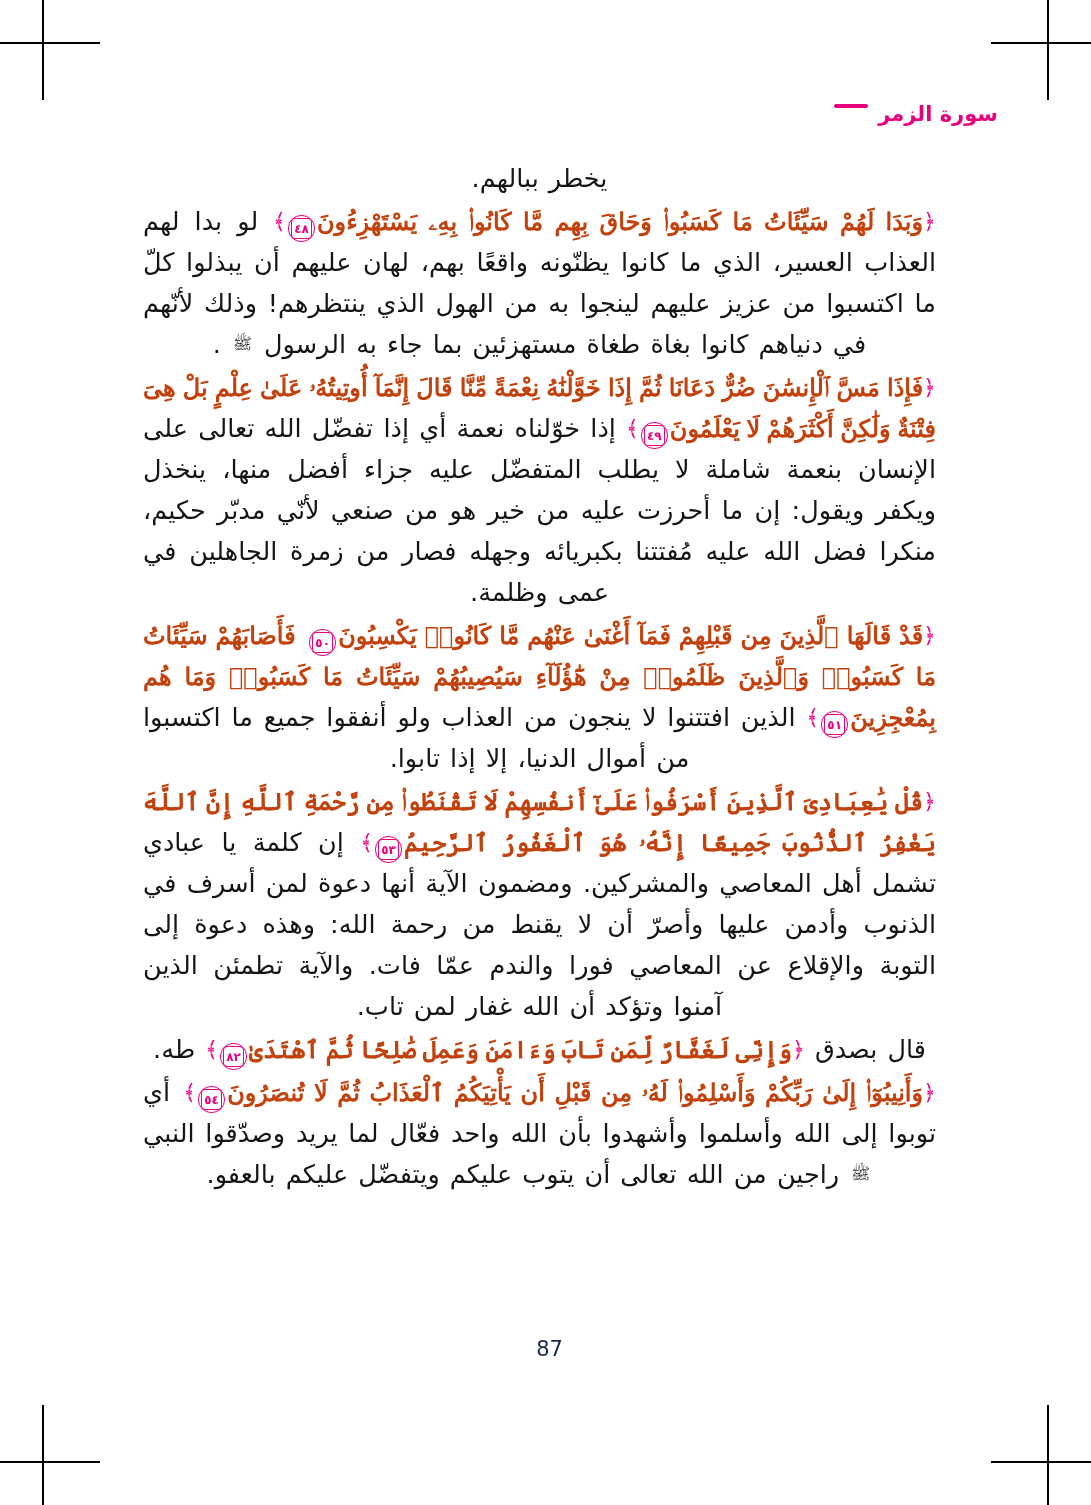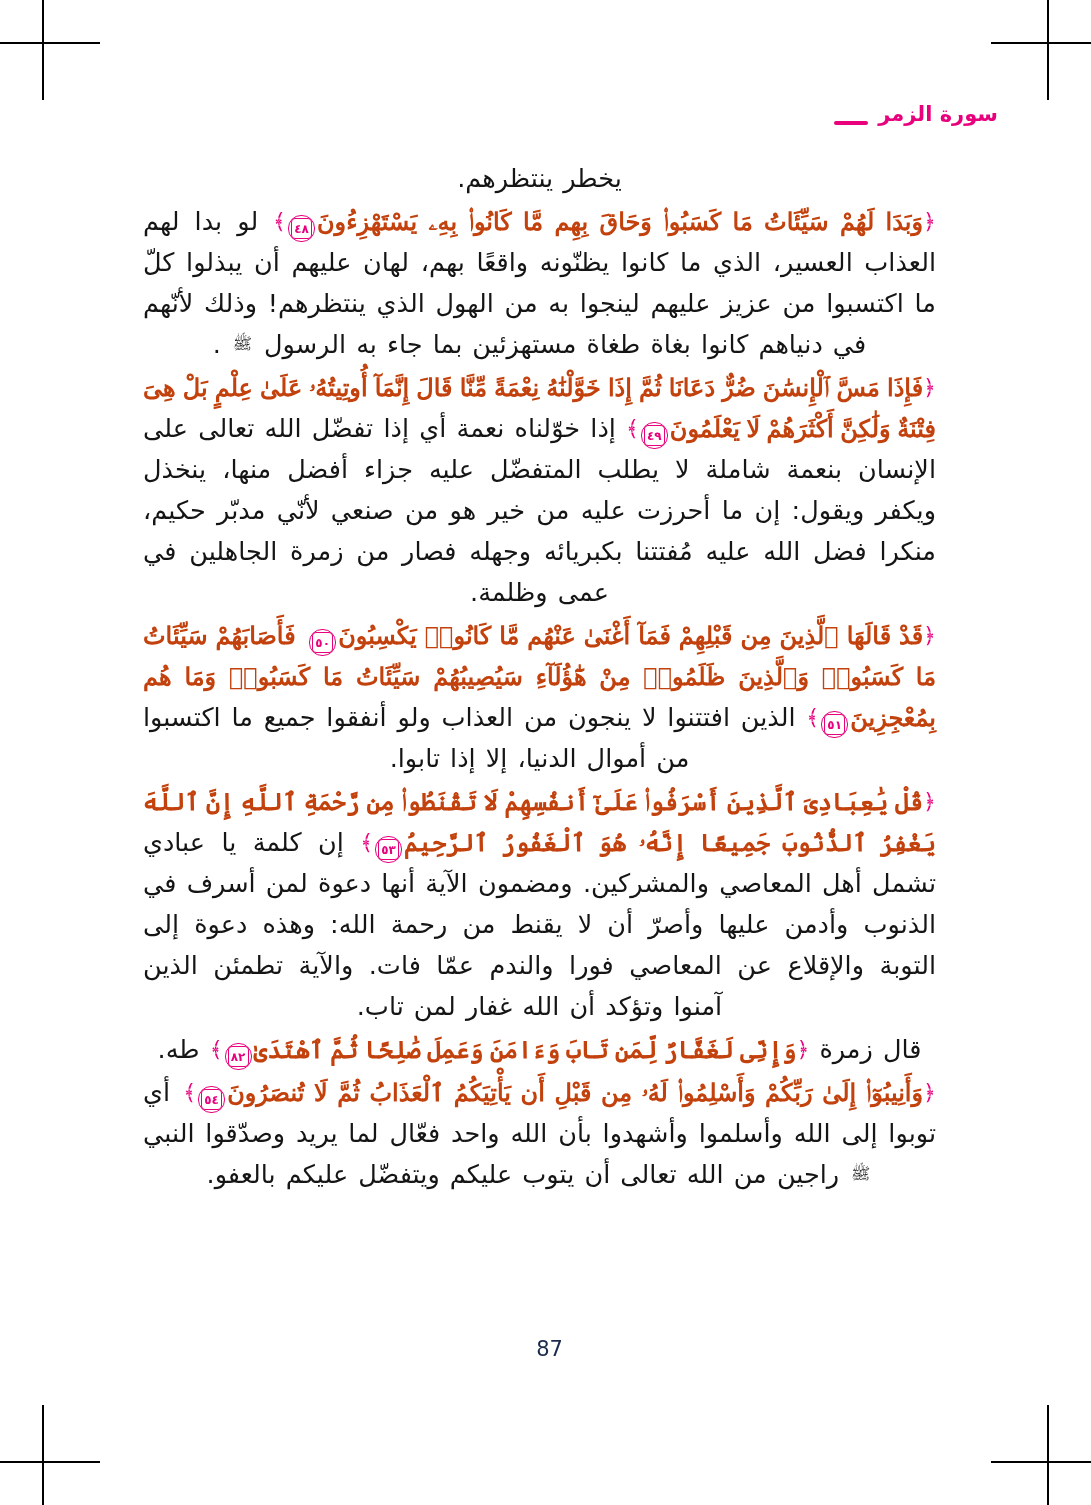--- a/index.html
+++ b/index.html
@@ -30,21 +30,21 @@
   .crop-bl-h { bottom: 42px; left: 0; }
   .crop-br-v { bottom: 0; right: 42px; }
   .crop-br-h { bottom: 42px; right: 0; }
 
   
   .runhead {
     position: absolute;
     top: 104px;
     right: 93px;
     display: flex;
-    align-items: flex-end;
+    align-items: flex-start;
     gap: 10px;
     direction: rtl;
   }
   .runhead-title {
     color: #e8007d;
     font-size: 21px;
     font-weight: bold;
     line-height: 1;
     letter-spacing: 0.5px;
   }
@@ -164,24 +164,24 @@
   <div class="crop h crop-bl-h"></div>
   <div class="crop v crop-br-v"></div>
   <div class="crop h crop-br-h"></div>
 
   <div class="runhead">
     <span class="runhead-title">سورة الزمر</span>
     <span class="runhead-rule"></span>
   </div>
 
   <div class="column" id="body-column">
-      <p class="block" id="b1"><span class="prose">يخطر ينتظرهم.</span></p>
+      <p class="block" id="b1"><span class="prose">يخطر ببالهم.</span></p>
       <p class="block" id="b2"><span class="bracket">﴿</span><span class="ayah">وَبَدَا لَهُمْ سَيِّئَاتُ مَا كَسَبُوا۟ وَحَاقَ بِهِم مَّا كَانُوا۟ بِهِۦ يَسْتَهْزِءُونَ</span><span class="ayah-num">٤٨</span><span class="bracket">﴾</span> <span class="prose">لو بدا لهم العذاب العسير، الذي ما كانوا يظنّونه واقعًا بهم، لهان عليهم أن يبذلوا كلّ ما اكتسبوا من عزيز عليهم لينجوا به من الهول الذي ينتظرهم! وذلك لأنّهم في دنياهم كانوا بغاة طغاة مستهزئين بما جاء به الرسول</span> <span class="salla">ﷺ</span> <span class="prose">.</span></p>
       <p class="block" id="b3"><span class="bracket">﴿</span><span class="ayah">فَإِذَا مَسَّ ٱلْإِنسَٰنَ ضُرٌّ دَعَانَا ثُمَّ إِذَا خَوَّلْنَٰهُ نِعْمَةً مِّنَّا قَالَ إِنَّمَآ أُوتِيتُهُۥ عَلَىٰ عِلْمٍ بَلْ هِىَ فِتْنَةٌ وَلَٰكِنَّ أَكْثَرَهُمْ لَا يَعْلَمُونَ</span><span class="ayah-num">٤٩</span><span class="bracket">﴾</span> <span class="prose">إذا خوّلناه نعمة أي إذا تفضّل الله تعالى على الإنسان بنعمة شاملة لا يطلب المتفضّل عليه جزاء أفضل منها، ينخذل ويكفر ويقول: إن ما أحرزت عليه من خير هو من صنعي لأنّي مدبّر حكيم، منكرا فضل الله عليه مُفتتنا بكبريائه وجهله فصار من زمرة الجاهلين في عمى وظلمة.</span></p>
       <p class="block" id="b4"><span class="bracket">﴿</span><span class="ayah">قَدْ قَالَهَا ٱلَّذِينَ مِن قَبْلِهِمْ فَمَآ أَغْنَىٰ عَنْهُم مَّا كَانُوا۟ يَكْسِبُونَ</span><span class="ayah-num">٥٠</span> <span class="ayah">فَأَصَابَهُمْ سَيِّئَاتُ مَا كَسَبُوا۟ وَٱلَّذِينَ ظَلَمُوا۟ مِنْ هَٰٓؤُلَآءِ سَيُصِيبُهُمْ سَيِّئَاتُ مَا كَسَبُوا۟ وَمَا هُم بِمُعْجِزِينَ</span><span class="ayah-num">٥١</span><span class="bracket">﴾</span> <span class="prose">الذين افتتنوا لا ينجون من العذاب ولو أنفقوا جميع ما اكتسبوا من أموال الدنيا، إلا إذا تابوا.</span></p>
       <p class="block" id="b7"><span class="bracket">﴿</span><span class="ayah">قُلْ يَٰعِبَادِىَ ٱلَّذِينَ أَسْرَفُوا۟ عَلَىٰٓ أَنفُسِهِمْ لَا تَقْنَطُوا۟ مِن رَّحْمَةِ ٱللَّهِ إِنَّ ٱللَّهَ يَغْفِرُ ٱلذُّنُوبَ جَمِيعًا إِنَّهُۥ هُوَ ٱلْغَفُورُ ٱلرَّحِيمُ</span><span class="ayah-num">٥٣</span><span class="bracket">﴾</span> <span class="prose">إن كلمة يا عبادي تشمل أهل المعاصي والمشركين. ومضمون الآية أنها دعوة لمن أسرف في الذنوب وأدمن عليها وأصرّ أن لا يقنط من رحمة الله: وهذه دعوة إلى التوبة والإقلاع عن المعاصي فورا والندم عمّا فات. والآية تطمئن الذين آمنوا وتؤكد أن الله غفار لمن تاب.</span></p>
-      <p class="block" id="b8"><span class="prose">قال زمرة</span> <span class="bracket">﴿</span><span class="ayah">وَإِنِّى لَغَفَّارٌ لِّمَن تَابَ وَءَامَنَ وَعَمِلَ صَٰلِحًا ثُمَّ ٱهْتَدَىٰ</span><span class="ayah-num">٨٢</span><span class="bracket">﴾</span> <span class="prose">طه.</span></p>
+      <p class="block" id="b8"><span class="prose">قال بصدق</span> <span class="bracket">﴿</span><span class="ayah">وَإِنِّى لَغَفَّارٌ لِّمَن تَابَ وَءَامَنَ وَعَمِلَ صَٰلِحًا ثُمَّ ٱهْتَدَىٰ</span><span class="ayah-num">٨٢</span><span class="bracket">﴾</span> <span class="prose">طه.</span></p>
       <p class="block" id="b9"><span class="bracket">﴿</span><span class="ayah">وَأَنِيبُوٓا۟ إِلَىٰ رَبِّكُمْ وَأَسْلِمُوا۟ لَهُۥ مِن قَبْلِ أَن يَأْتِيَكُمُ ٱلْعَذَابُ ثُمَّ لَا تُنصَرُونَ</span><span class="ayah-num">٥٤</span><span class="bracket">﴾</span> <span class="prose">أي توبوا إلى الله وأسلموا وأشهدوا بأن الله واحد فعّال لما يريد وصدّقوا النبي</span> <span class="salla">ﷺ</span> <span class="prose">راجين من الله تعالى أن يتوب عليكم ويتفضّل عليكم بالعفو.</span></p>
     </div>
 
   <div class="folio">87</div>
 
 </div>
 
 </body></html>

